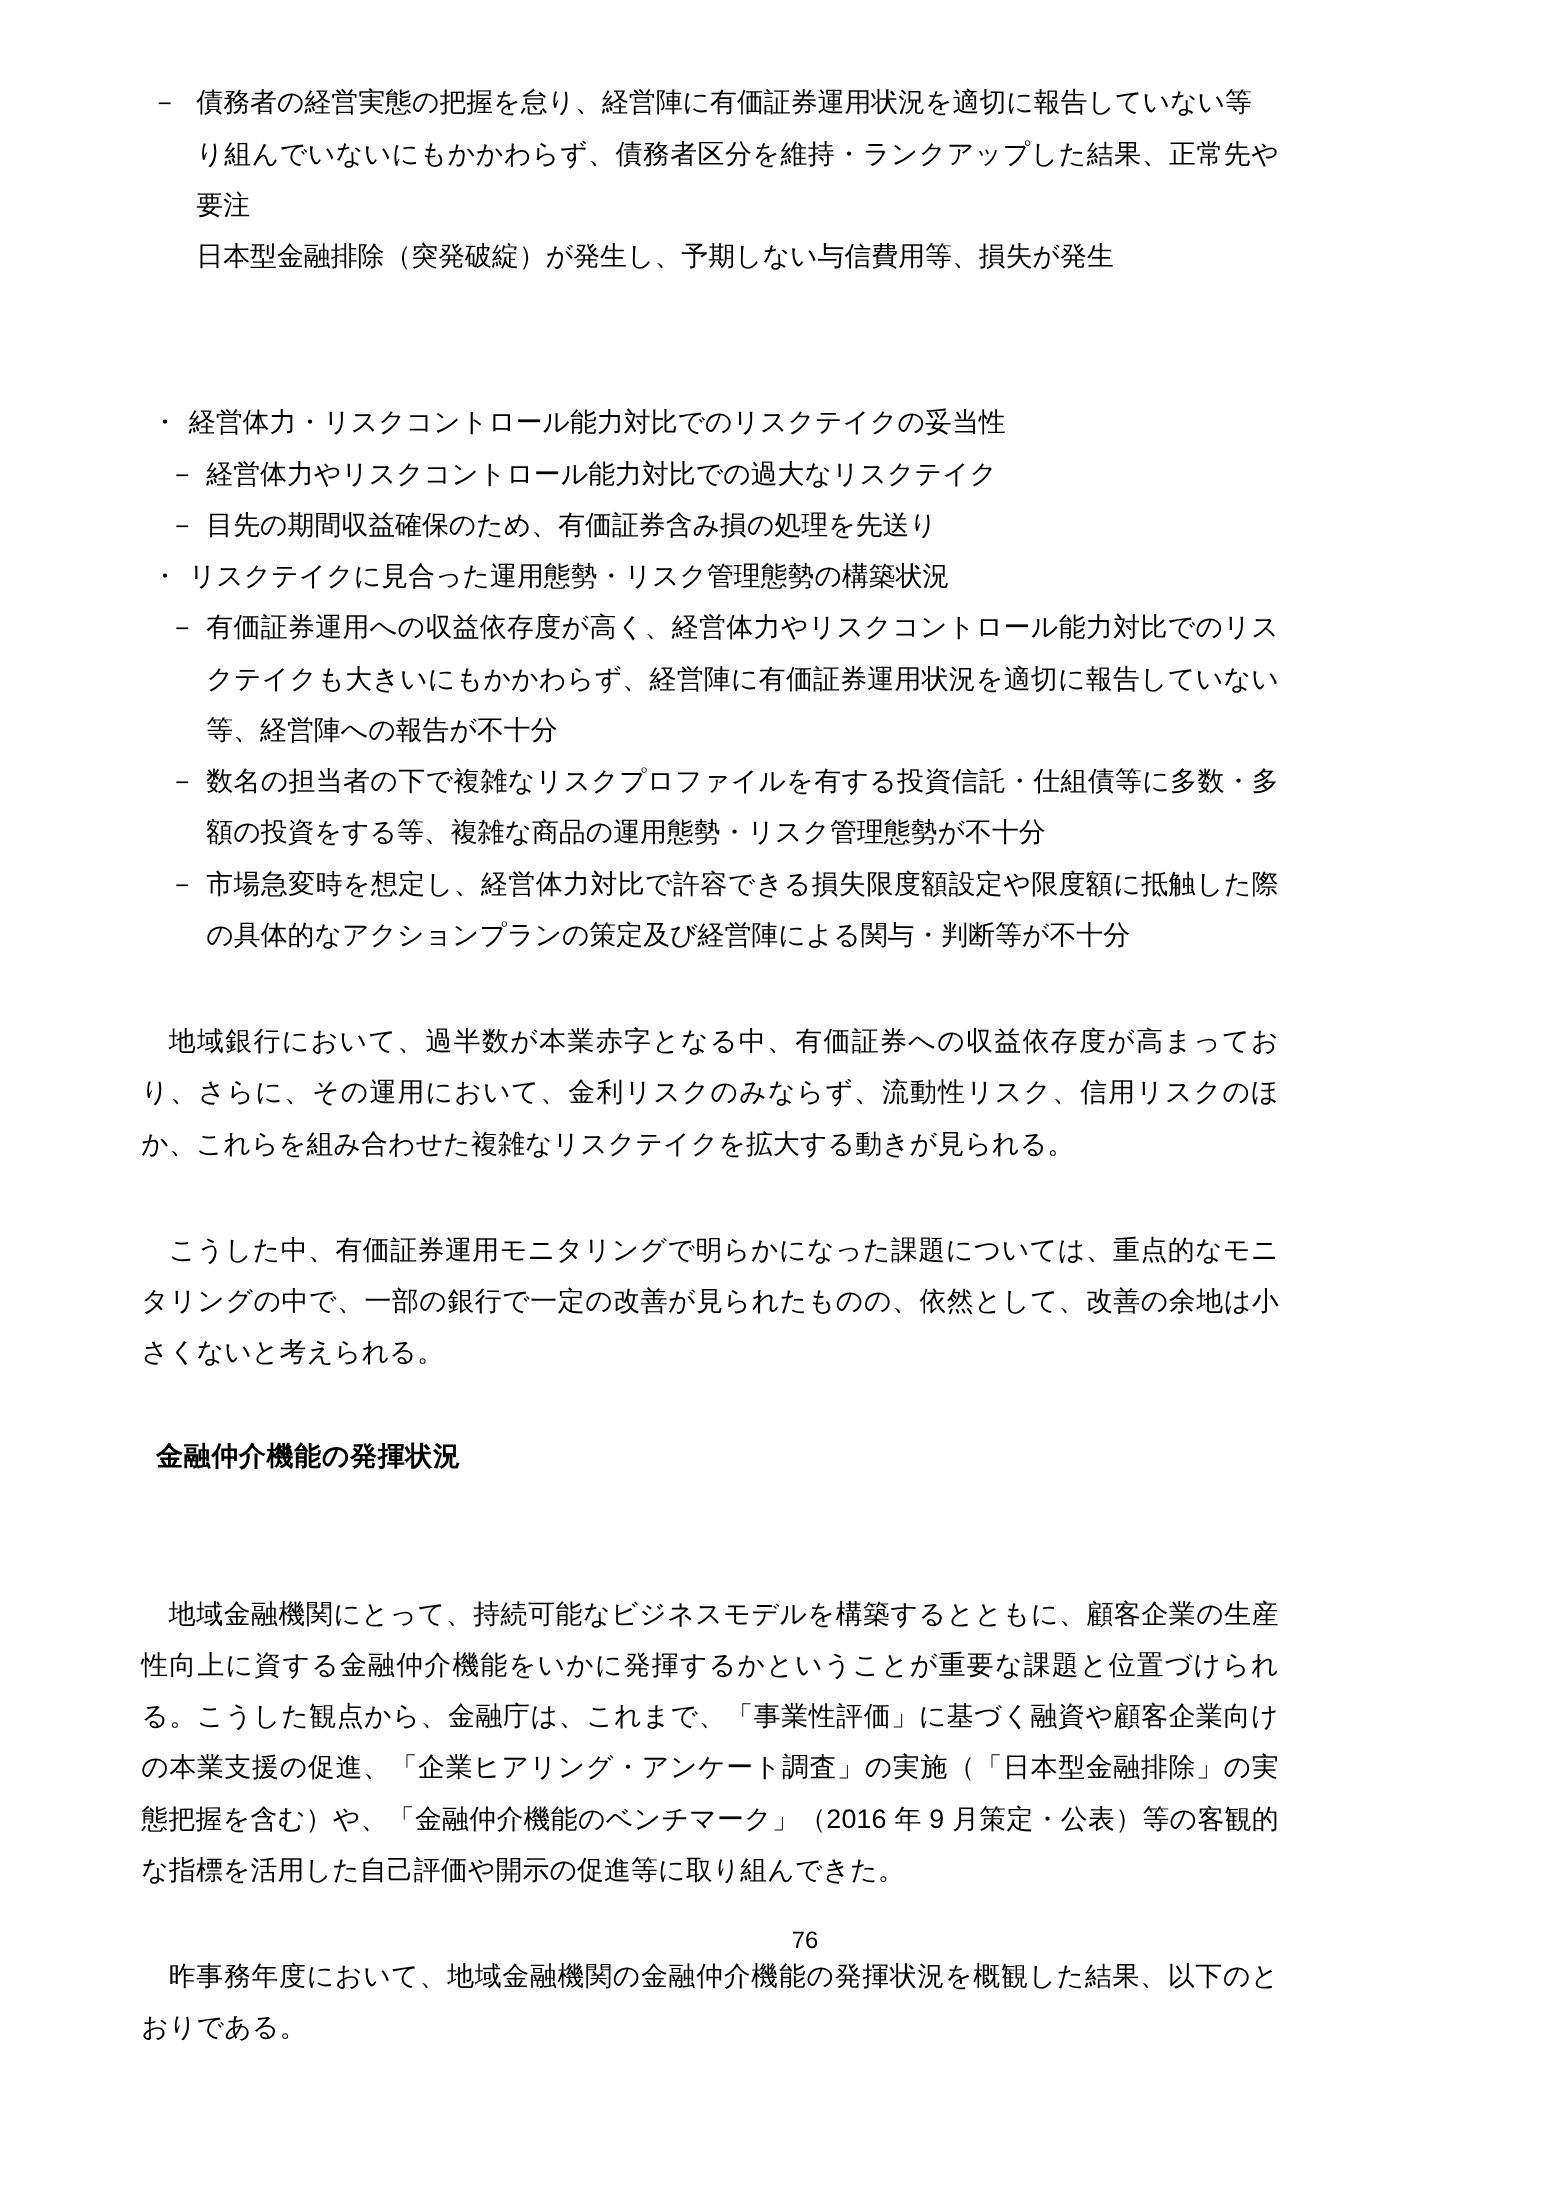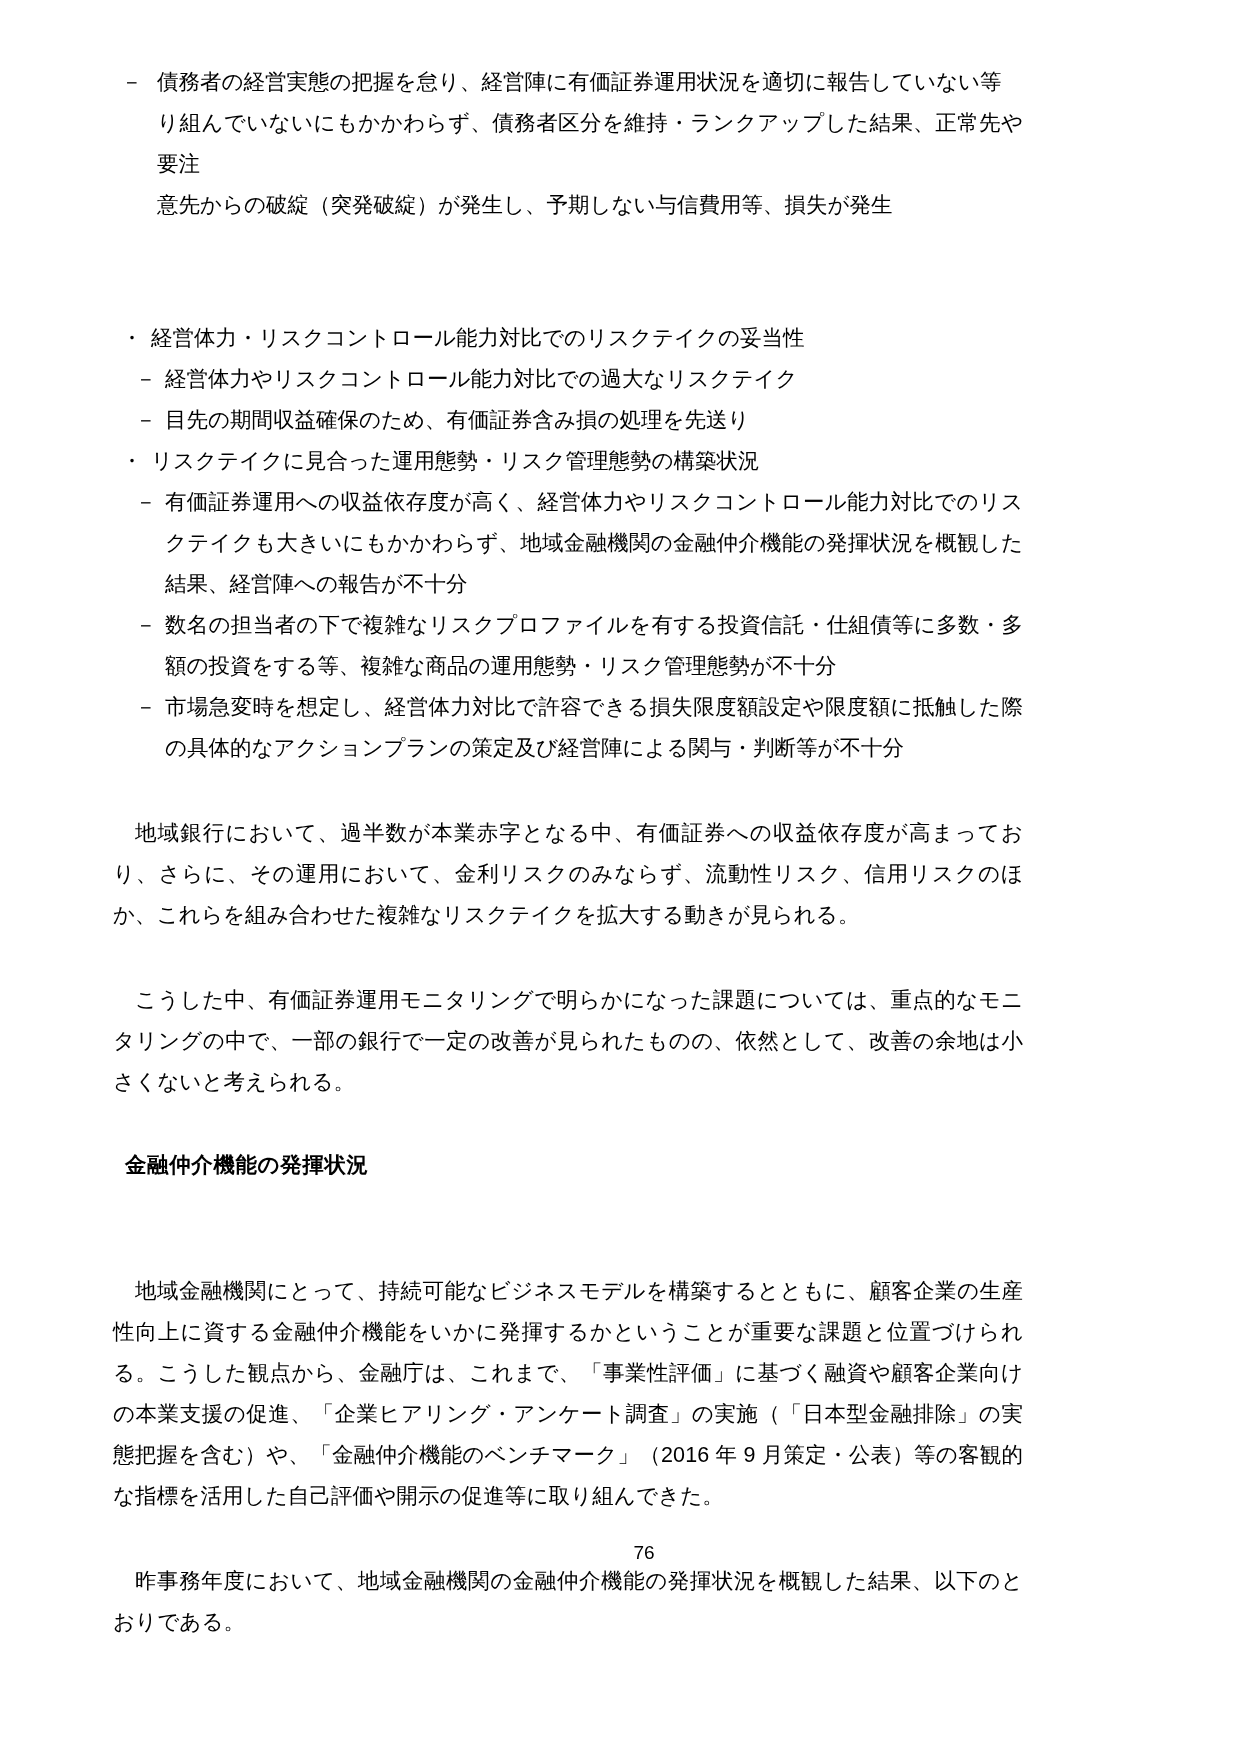--- a/index.html
+++ b/index.html
@@ -97,21 +97,21 @@
 <div class="page">
   <div class="content">
 
     <div class="spacer-xl"></div>
 
     <div class="row lvl-dash-top">
       <span class="marker">－</span>
       <span class="body">
         <span>債務者の経営実態の把握を怠り、経営陣に有価証券運用状況を適切に報告していない等</span><br>
         <span>り組んでいないにもかかわらず、債務者区分を維持・ランクアップした結果、正常先や要注</span><br>
-        <span>意先からの破綻（突発破綻）が発生し、予期しない与信費用等、損失が発生</span>
+        <span>日本型金融排除（突発破綻）が発生し、予期しない与信費用等、損失が発生</span>
       </span>
     </div>
 
     <div class="spacer-lg"></div>
 
 
     <div class="spacer-lg"></div>
 
     <div class="row lvl-dot">
       <span class="marker">・</span>
@@ -128,21 +128,21 @@
       <span class="body">目先の期間収益確保のため、有価証券含み損の処理を先送り</span>
     </div>
 
     <div class="row lvl-dot">
       <span class="marker">・</span>
       <span class="body">リスクテイクに見合った運用態勢・リスク管理態勢の構築状況</span>
     </div>
 
     <div class="row lvl-dash">
       <span class="marker">－</span>
-      <span class="body">有価証券運用への収益依存度が高く、経営体力やリスクコントロール能力対比でのリスクテイクも大きいにもかかわらず、地域金融機関の金融仲介機能の発揮状況を概観した結果、経営陣への報告が不十分</span>
+      <span class="body">有価証券運用への収益依存度が高く、経営体力やリスクコントロール能力対比でのリスクテイクも大きいにもかかわらず、経営陣に有価証券運用状況を適切に報告していない等、経営陣への報告が不十分</span>
     </div>
 
     <div class="row lvl-dash">
       <span class="marker">－</span>
       <span class="body">数名の担当者の下で複雑なリスクプロファイルを有する投資信託・仕組債等に多数・多額の投資をする等、複雑な商品の運用態勢・リスク管理態勢が不十分</span>
     </div>
 
     <div class="row lvl-dash">
       <span class="marker">－</span>
       <span class="body">市場急変時を想定し、経営体力対比で許容できる損失限度額設定や限度額に抵触した際の具体的なアクションプランの策定及び経営陣による関与・判断等が不十分</span>

